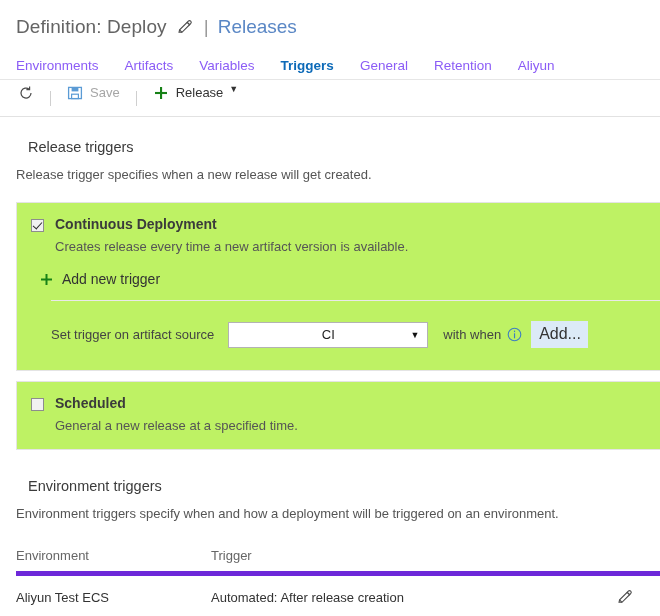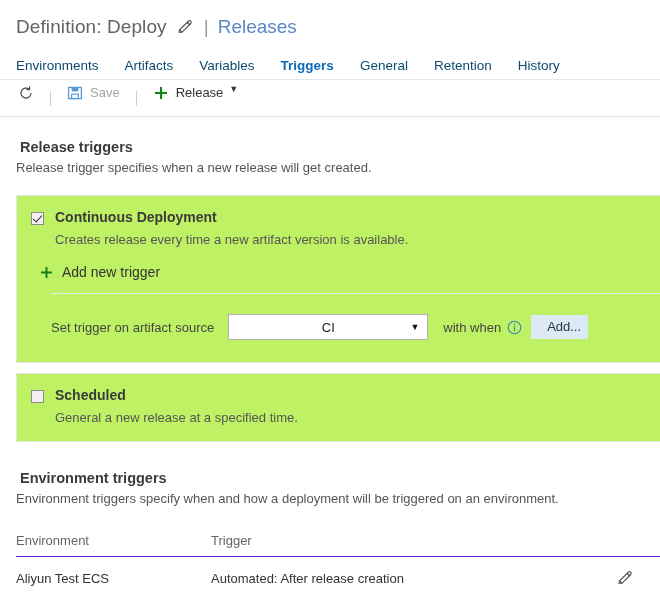--- a/index.html
+++ b/index.html
@@ -58,21 +58,21 @@
   .tabs {
     display: flex;
     align-items: flex-end;
     padding: 0 0 0 16px;
     margin-top: 10px;
     height: 27px;
     border-bottom: 1px solid #e6e6e6;
   }
   .tab {
     font-size: 13.5px;
-    color: #0c4a6e;
+    color: #8b5cf6;
     margin-right: 26px;
     cursor: pointer;
     padding-bottom: 6px;
     white-space: nowrap;
   }
   .tab.active {
     color: #0d6ab8;
     font-weight: bold;
   }
 
@@ -111,23 +111,23 @@
     color: #333;
     line-height: 1;
   }
 
   
   .section {
     padding: 0 16px;
   }
   .section-title {
     font-size: 14.5px;
-    font-weight: bold;
+    font-weight: normal;
     color: #3b3b3b;
-    margin: 4px;
+    margin: 12px;
   }
   .section-sub {
     font-size: 13px;
     color: #555555;
     margin: 5px 0 0 0;
   }
 
   
   .panel {
     margin: 0 0 0 16px;
@@ -238,39 +238,39 @@
     margin-left: 6px;
     cursor: pointer;
     line-height: 0;
     display: inline-flex;
   }
   .add-btn {
     margin-left: 9px;
     background: #dceaf7;
     border: none;
     color: #333;
-    font-size: 13px;
+    font-size: 16px;
     font-family: "Liberation Sans", sans-serif;
-    padding: 4px 7px 5px 16px;
+    padding: 4px 7px 5px 8px;
     cursor: pointer;
   }
 
   
   .table {
     margin: 0 0 0 16px;
     font-size: 13px;
   }
   .t-head, .t-row {
     display: flex;
     align-items: center;
   }
   .t-head {
     height: 32px;
     color: #666666;
-    border-bottom: 1px solid #6d28d9;
+    border-bottom: 5px solid #6d28d9;
   }
   .t-row {
     height: 42px;
     color: #333333;
   }
   .col-env { width: 195px; flex: 0 0 auto; }
   .col-trig { flex: 1 1 auto; }
   .col-act { width: 44px; flex: 0 0 auto; display: flex; justify-content: flex-start; }
 </style>
 </head>
@@ -291,21 +291,21 @@
   <a class="releases-link">Releases</a>
 </div>
 
 <div class="tabs">
   <div class="tab">Environments</div>
   <div class="tab">Artifacts</div>
   <div class="tab">Variables</div>
   <div class="tab active">Triggers</div>
   <div class="tab">General</div>
   <div class="tab">Retention</div>
-  <div class="tab">History</div>
+  <div class="tab">Aliyun</div>
 </div>
 
 <div class="toolbar">
 
   <div class="tb-item">
     <span style="line-height:0;">
       <svg width="16" height="16" viewBox="0 0 16 16" aria-hidden="true">
         <path d="M13 8 A5 5 0 1 1 11.2 4.2" fill="none" stroke="#4a4a4a" stroke-width="1.2"></path>
         <path d="M11.6 1.4 L11.6 4.6 L8.4 4.6" fill="none" stroke="#4a4a4a" stroke-width="1.2"></path>
       </svg>

